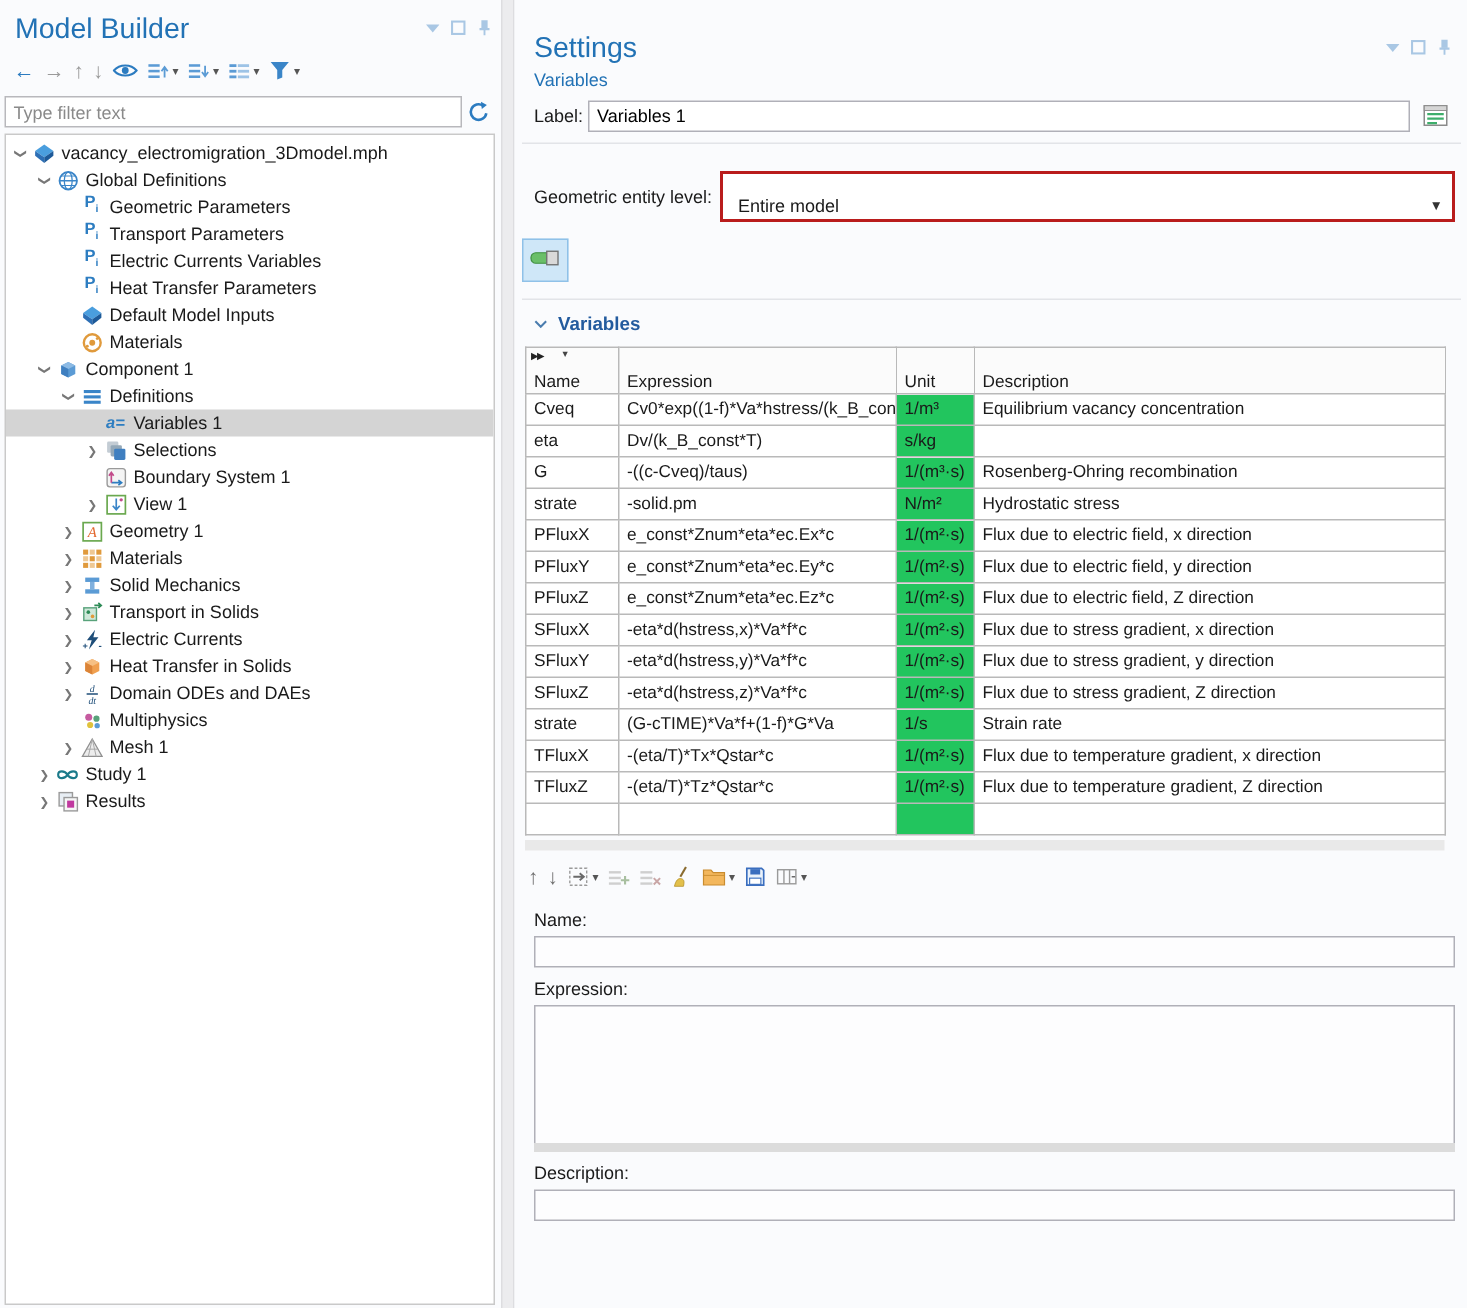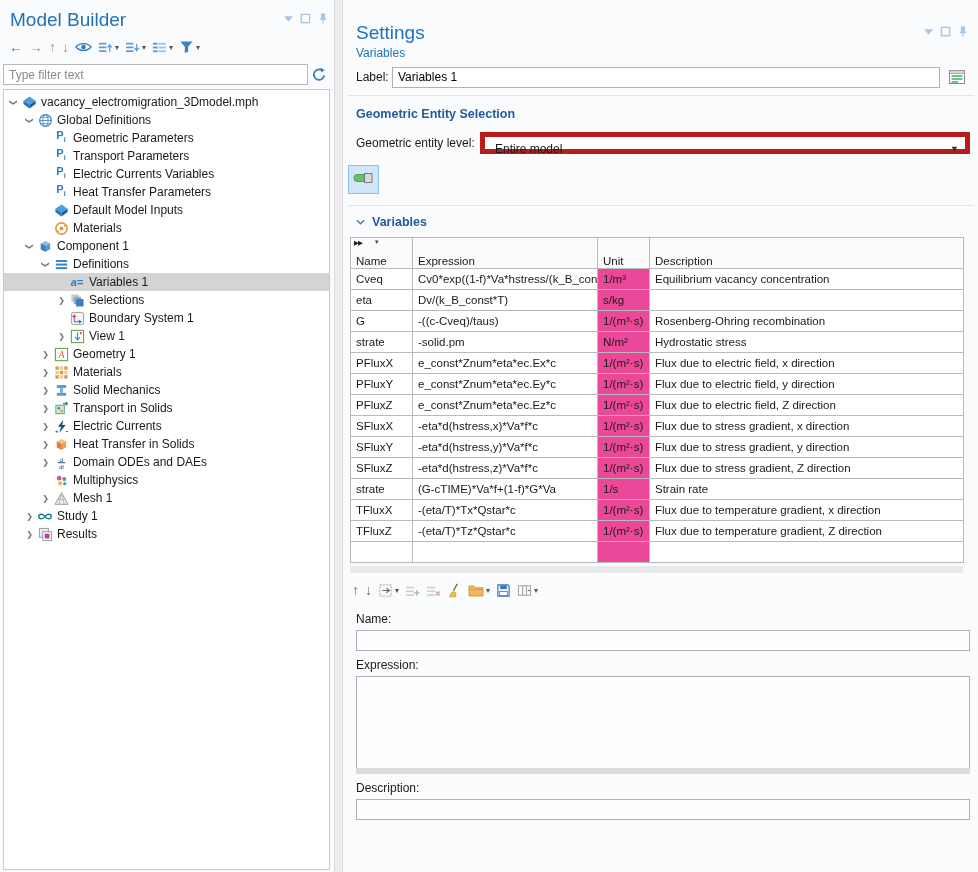--- a/index.html
+++ b/index.html
@@ -37,30 +37,30 @@
   .subtitle{color:#2272b5;margin:1px 0 0 8px;}
   .sep{border-top:1px solid #e2e4e8;margin:7px 0;}
   .pad{margin-left:8px;margin-right:4px;}
   .label-row{display:flex;align-items:center;margin-top:6px;}
   .label-row .lbl{width:36px;flex:none;}
   .label-row input{flex:1;height:21px;border:1px solid #b0b0b8;background:#fff;padding:0 5px;font-family:"Liberation Sans",sans-serif;font-size:12px;}
   .icon-btn{width:26px;height:22px;display:flex;align-items:center;justify-content:center;margin-left:4px;flex:none;}
   .section-heading{color:#235b9e;font-weight:700;font-size:12.5px;margin-top:4px;}
   .level-row{display:flex;align-items:center;margin-top:11px;}
   .level-row .lbl{width:124px;flex:none;}
-  .combo{flex:1;height:22px;border:5px solid #b91c1c;background:#fff;display:flex;align-items:center;padding:12px 6px 0 10px;}
+  .combo{flex:1;height:34px;border:2px solid #b91c1c;background:#fff;display:flex;align-items:center;padding:12px 6px 0 10px;}
   .combo .cval{flex:1;}
   .combo .ccaret{font-size:9px;color:#333;}
   .toggle-btn{width:31px;height:29px;margin:11px 0 4px;background:#cfe7f8;border:1px solid #8fc1e8;display:flex;align-items:center;justify-content:center;}
   .collapsible{display:flex;align-items:center;margin-top:2px;}
   .collapsible .schev{display:inline-flex;margin-right:7px;}
   .vars-table{border-collapse:collapse;table-layout:fixed;width:613px;margin:8px 0 0 2px;font-size:11.5px;background:#fff;}
   .vars-table th,.vars-table td{border:1px solid #b9b9b9;padding:1px 5px;height:21px;overflow:hidden;white-space:nowrap;text-align:left;}
   .vars-table th{background:#fbfbfb;font-weight:400;height:31px;vertical-align:bottom;position:relative;}
-  .vars-table td.unit{background:#ec4899;}
+  .vars-table td.unit{background:#22c55e;}
   .dblarrow{position:absolute;top:1px;left:3px;font-size:6.5px;letter-spacing:-1px;color:#222;}
   .hcaret{position:absolute;top:0px;left:24px;font-size:7px;color:#444;}
   .hscroll{height:7px;background:#e9e9e9;width:613px;margin:3px 0 2px 2px;}
   .field-label{margin-top:7px;}
   .field-input{width:100%;height:21px;border:1px solid #b0b0b8;background:#fdfdfe;padding:0 5px;font-family:"Liberation Sans",sans-serif;font-size:12px;display:block;margin-top:4px;}
   .field-area{width:100%;height:92px;border:1px solid #b0b0b8;border-bottom:none;background:#fdfdfe;resize:none;display:block;margin-top:4px;font-family:"Liberation Sans",sans-serif;font-size:12px;padding:3px 5px;}
   .area-grip{width:100%;height:6px;background:#dcdcdc;}
   .fields-wrap{margin-right:4px;}
 </style>
 </head>
@@ -477,21 +477,20 @@
             <rect x="1.5" y="1.5" width="15" height="3.2" fill="#d6d6d6" stroke="#8a8a8a" stroke-width="0.6"></rect>
             <line x1="3.5" y1="7" x2="14.5" y2="7" stroke="#3dae6b" stroke-width="1.5"></line>
             <line x1="3.5" y1="10" x2="14.5" y2="10" stroke="#3dae6b" stroke-width="1.5"></line>
             <line x1="3.5" y1="13" x2="10" y2="13" stroke="#3dae6b" stroke-width="1.5"></line>
           </svg>
         </span>
     </div>
 
     <div class="sep"></div>
 
-    <div class="section-heading pad">Geometric Entity Selection</div>
     <div class="level-row pad">
       <span class="lbl">Geometric entity level:</span>
       <div class="combo">
         <span class="cval">Entire model</span>
         <span class="ccaret">▼</span>
       </div>
     </div>
     <div class="toggle-btn pad">
       <span><svg width="21" height="14" viewBox="0 0 21 14">
             <rect x="1" y="3.5" width="13" height="7" rx="3.2" fill="#6abf69" stroke="#3f8f3f" stroke-width="0.8"></rect>

